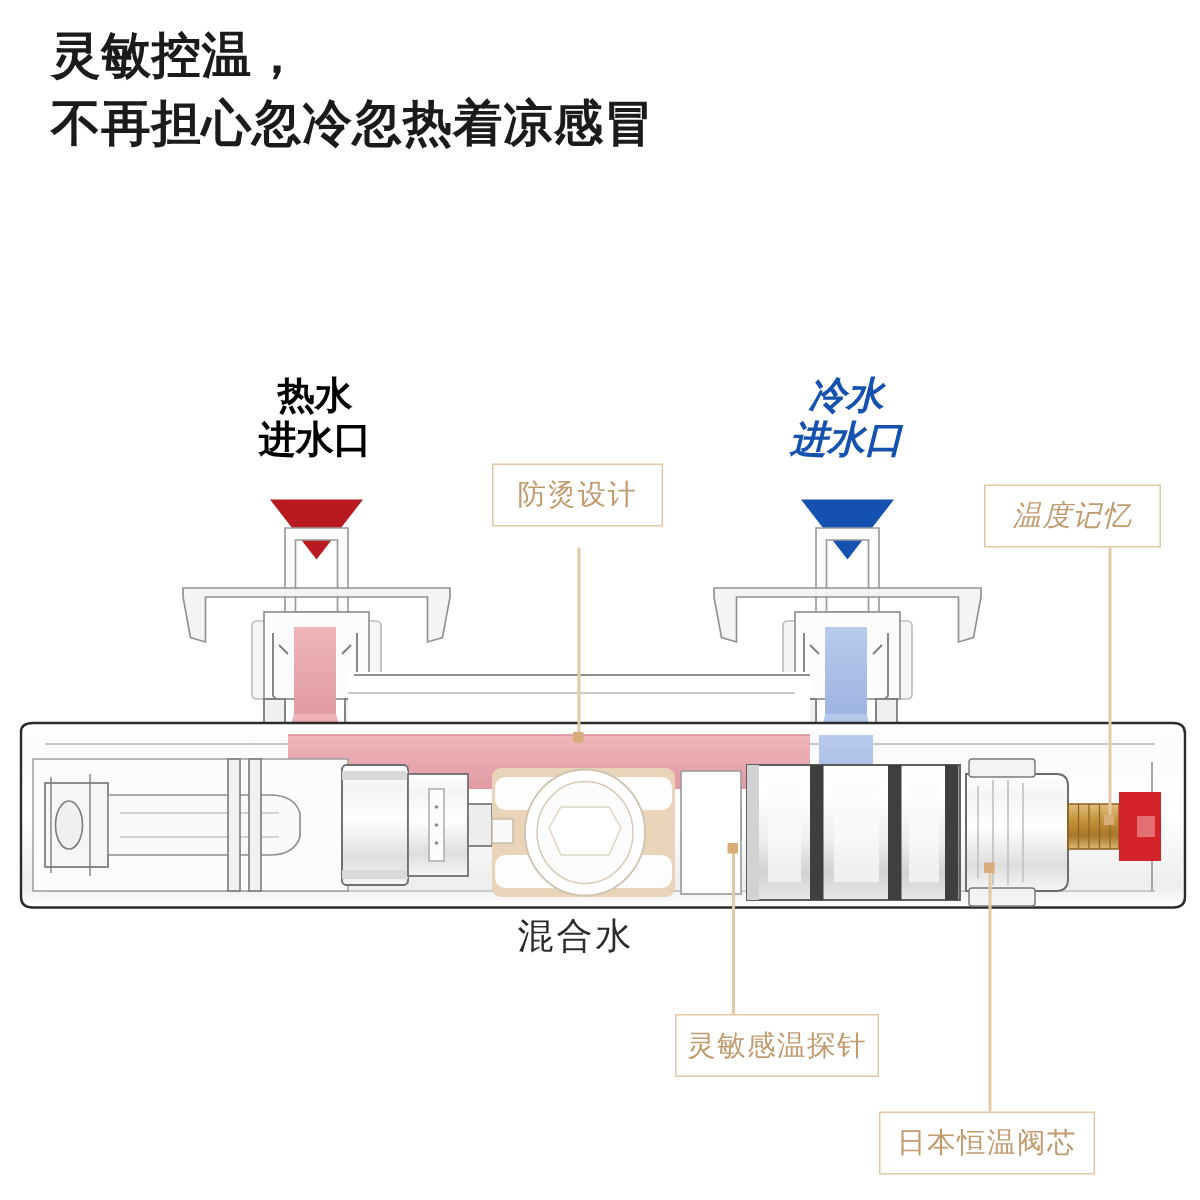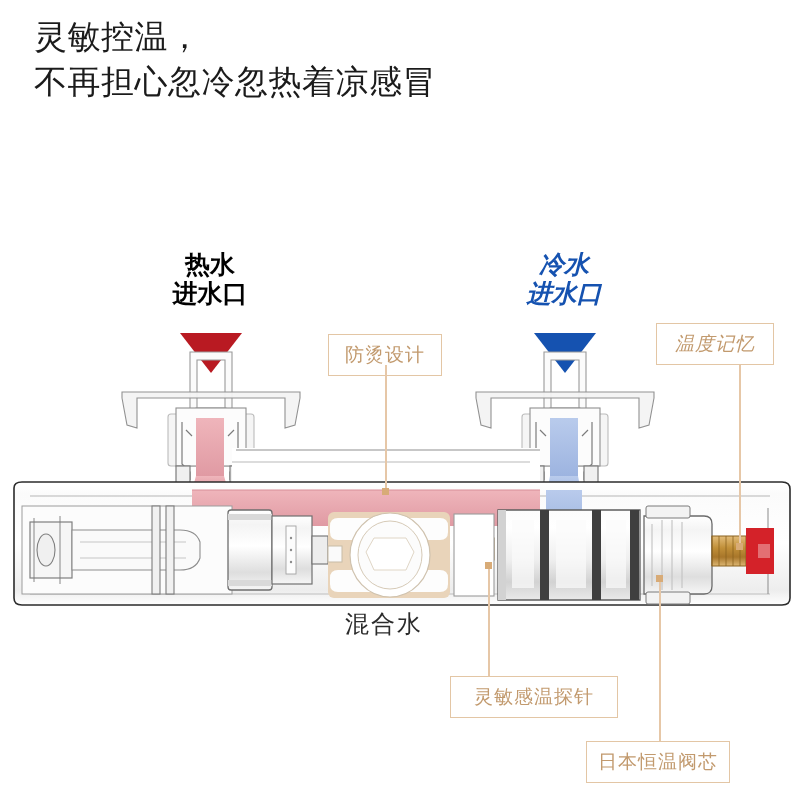--- a/index.html
+++ b/index.html
@@ -19,21 +19,21 @@
   
   #headline {
     position: absolute;
     left: 34px;
     top: 14px;
     width: 740px;
   }
   .head-line {
     font-size: 33px;
     line-height: 45px;
-    font-weight: normal;
+    font-weight: bold;
     color: #1b1b1b;
     letter-spacing: 0.5px;
     white-space: nowrap;
   }
   #subcopy {
     position: absolute;
     left: 34px;
     top: 148px;
     width: 600px;
   }
@@ -86,29 +86,29 @@
     width: 2.2px;
     background: #e6c7a7;
   }
   .callout-dot {
     position: absolute;
     width: 7px;
     height: 7px;
     background: #d8ab77;
   }
 
-  #box-antiscald { left: 328px; top: 334px; width: 114px; height: 42px; }
+  #box-antiscald { left: 328px; top: 309px; width: 114px; height: 42px; }
   #line-antiscald { left: 385px; top: 365px; height: 128px; }
   #dot-antiscald { left: 382px; top: 488px; }
 
   #box-tempmem { left: 656px; top: 323px; width: 118px; height: 42px; font-style: italic; }
   #line-tempmem { left: 739px; top: 365px; height: 183px; }
   #dot-tempmem { left: 736px; top: 543px; }
 
-  #box-probe { left: 450px; top: 676px; width: 168px; height: 42px; text-align: right; }
+  #box-probe { left: 450px; top: 676px; width: 136px; height: 42px; text-align: right; }
   #line-probe { left: 488px; top: 565px; height: 111px; }
   #dot-probe { left: 485px; top: 562px; }
 
   #box-cartridge { left: 586px; top: 741px; width: 144px; height: 42px; }
   #line-cartridge { left: 659px; top: 578px; height: 163px; }
   #dot-cartridge { left: 656px; top: 575px; }
 
   
   #mixed-water {
     position: absolute;

